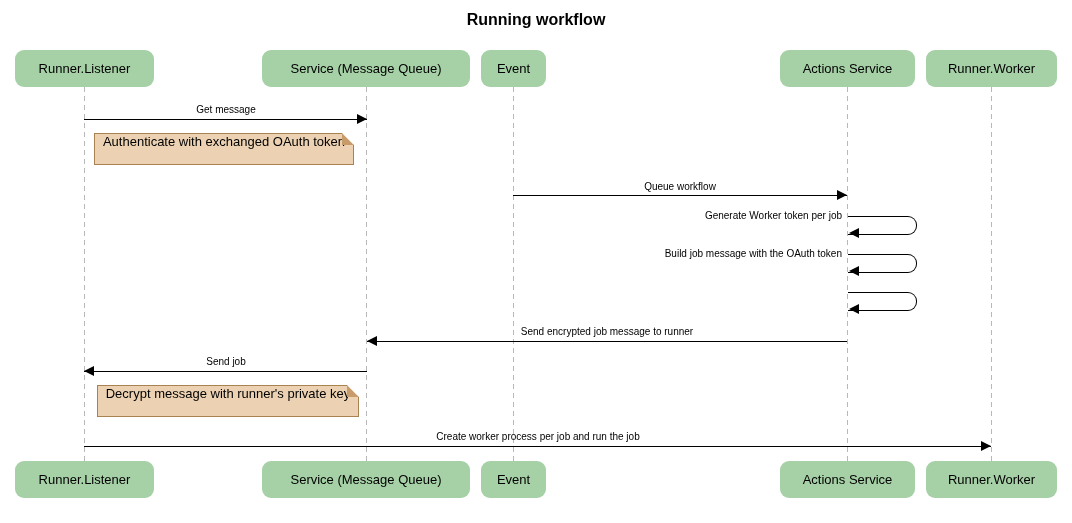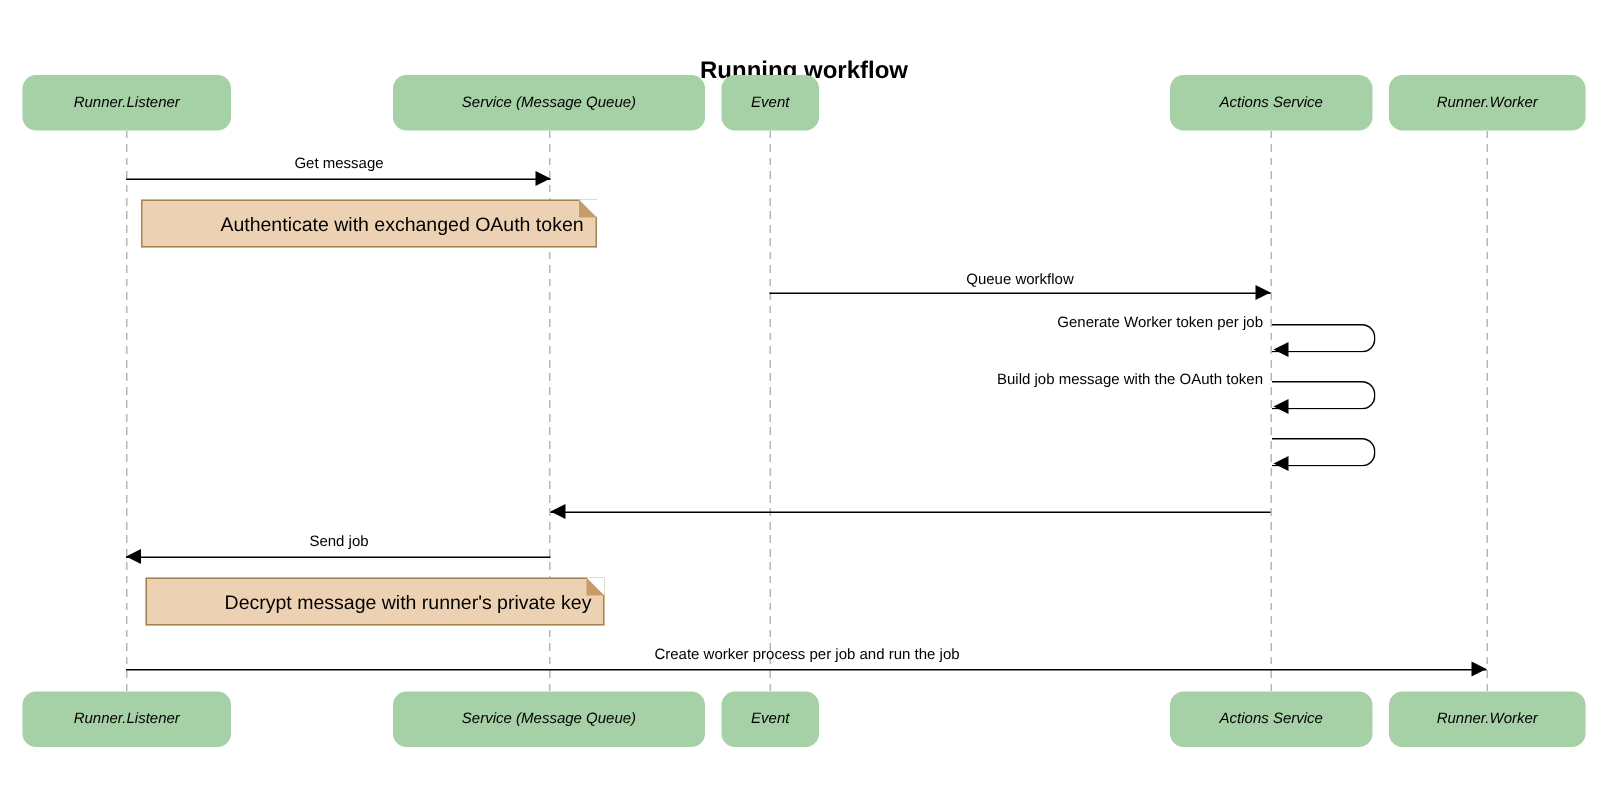--- a/index.html
+++ b/index.html
@@ -21,33 +21,31 @@
     font-family: "Liberation Sans", sans-serif;
     color: var(--text);
     overflow: hidden;
   }
   .title {
     position: absolute;
     left: 0; right: 0; top: 11px;
     text-align: center;
     font-size: 16px;
     font-weight: bold;
-    margin-top: 28px;
   }
   .actor {
     position: absolute;
     height: 37px;
     background: var(--actor-fill);
     border-radius: 9px;
     display: flex;
     align-items: center;
     justify-content: center;
-    font-size: 10px;
+    font-size: 13px;
     white-space: nowrap;
-    font-style: italic;
   }
   .lifeline {
     position: absolute;
     top: 87px;
     height: 374px;
     width: 1px;
     background: repeating-linear-gradient(to bottom, var(--lifeline) 0 5px, transparent 5px 9px);
   }
   .msg-label {
     position: absolute;
@@ -82,25 +80,24 @@
     border: 1px solid var(--line);
     border-left: none;
     border-radius: 0 9px 9px 0;
   }
   .note {
     position: absolute;
     height: 30px;
     background: var(--note-fill);
     border: 1px solid var(--note-border);
     display: flex;
-    align-items: center;
+    align-items: flex-start;
     justify-content: center;
     font-size: 13px;
     white-space: nowrap;
-    padding-left: 44px;
   }
   .note::before { 
     content: "";
     position: absolute;
     top: -1px; right: -1px;
     width: 0; height: 0;
     border-left: 12px solid transparent;
     border-left-color: transparent;
     border-top: 12px solid transparent;
     border-left: 12px solid var(--note-fold);
@@ -155,20 +152,21 @@
   <div class="self-loop" style="left:848px;top:216px"></div>
   <div class="arrowhead left" style="left:849px;top:228px"></div>
 
   <div class="msg-label right-align" style="right:230px;top:247px">Build job message with the OAuth token</div>
   <div class="self-loop" style="left:848px;top:254px"></div>
   <div class="arrowhead left" style="left:849px;top:266px"></div>
 
   <div class="self-loop" style="left:848px;top:292px"></div>
   <div class="arrowhead left" style="left:849px;top:304px"></div>
 
+  <div class="msg-label center" style="left:607px;top:325px">Send encrypted job message to runner</div>
   <div class="msg-line" style="left:367px;top:341px;width:480px"></div>
   <div class="arrowhead left" style="left:367px;top:336px"></div>
 
   <div class="msg-label center" style="left:226px;top:355px">Send job</div>
   <div class="msg-line" style="left:84px;top:371px;width:283px"></div>
   <div class="arrowhead left" style="left:84px;top:366px"></div>
 
   <div class="note" style="left:97px;top:385px;width:260px">
     <span>Decrypt message with runner's private key</span>
   </div>

